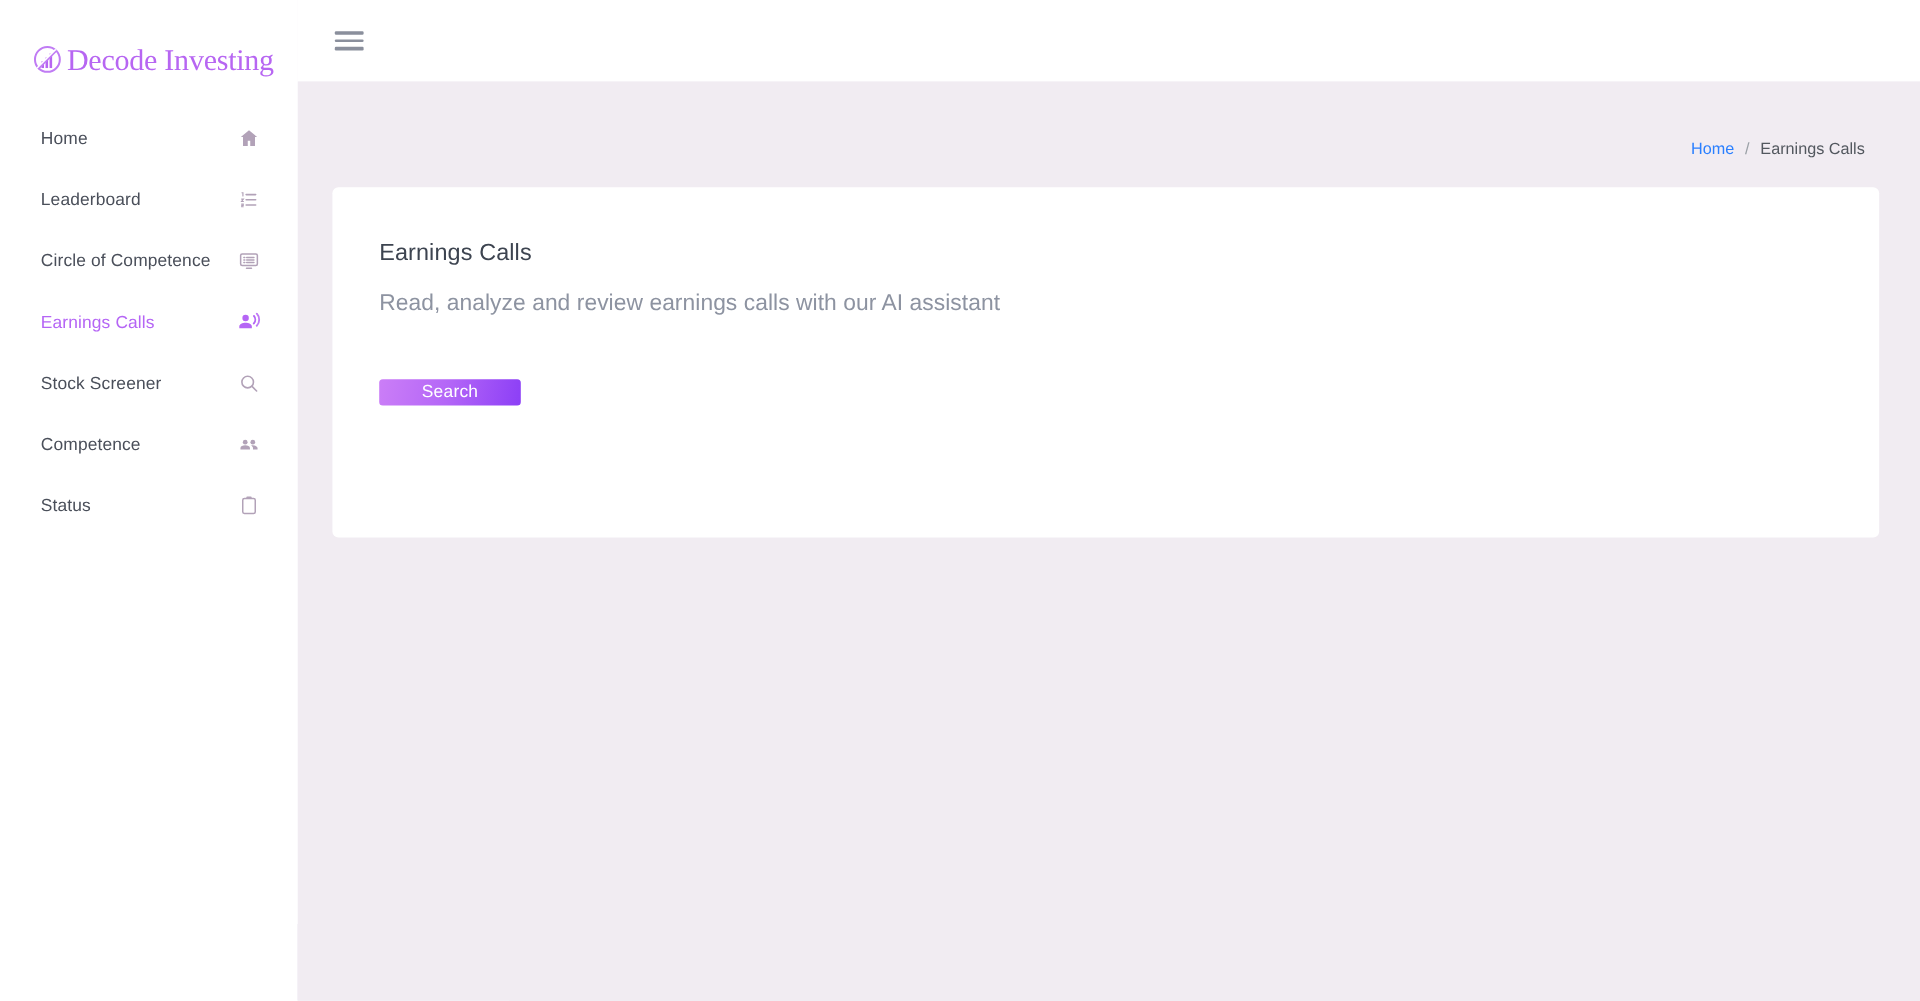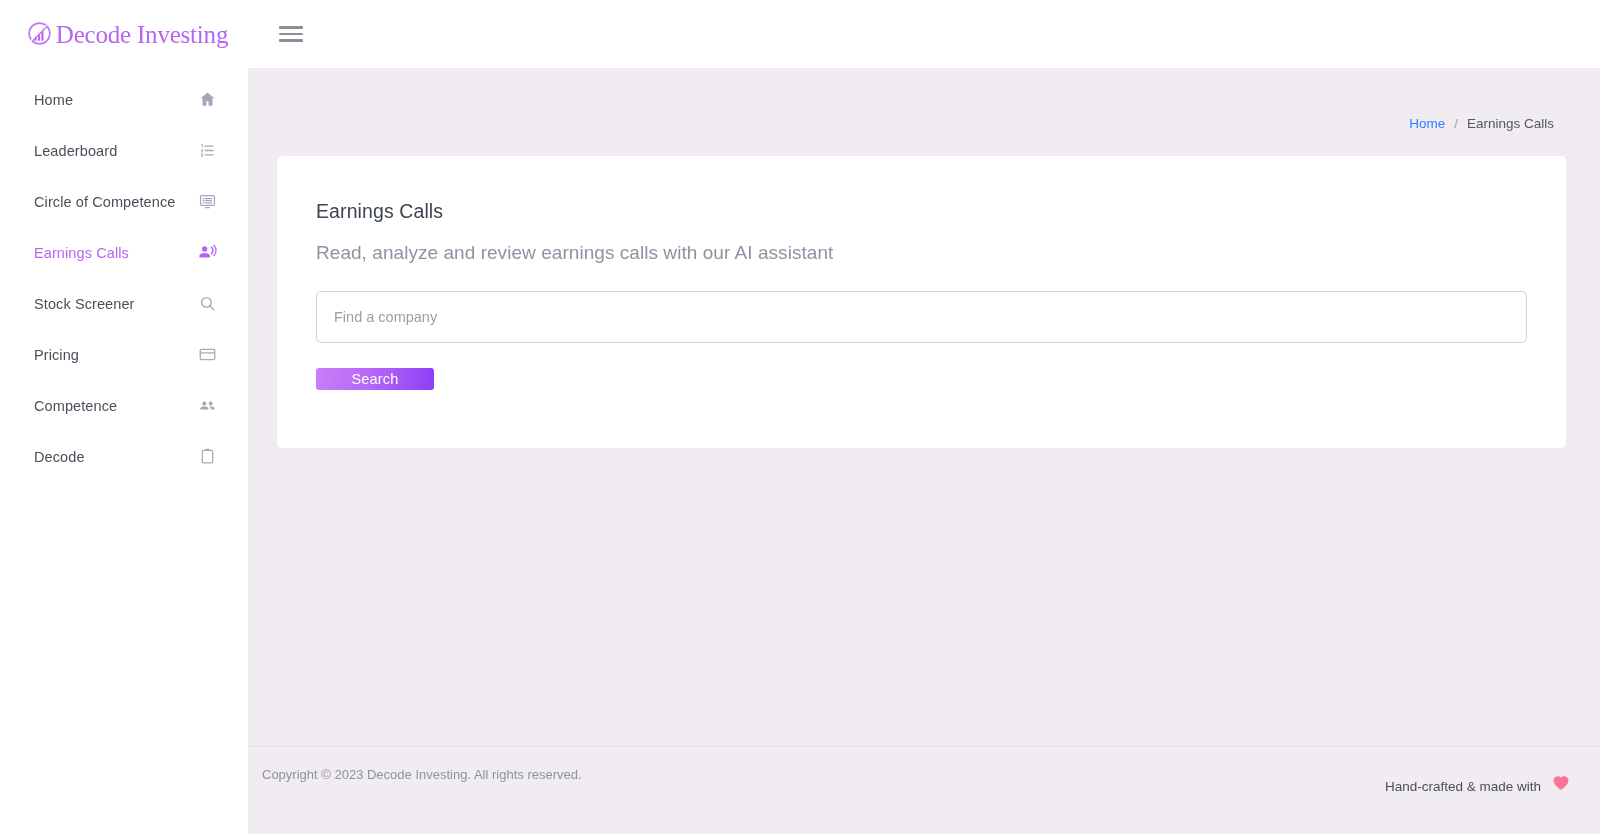--- a/index.html
+++ b/index.html
@@ -19,21 +19,21 @@
     height: 834px;
     display: flex;
   }
 
   
   .sidebar {
     width: 248px;
     min-width: 248px;
     height: 770px;
     background: #ffffff;
-    padding-top: 0;
+    padding-top: 16px;
     position: relative;
     z-index: 5;
   }
 
   .brand {
     height: 68px;
     display: flex;
     align-items: center;
     justify-content: center;
     padding-left: 6px;
@@ -306,45 +306,36 @@
       <a class="nav-item" href="#">
         <span class="nav-label">Stock Screener</span>
         <span class="nav-icon">
           <svg viewBox="0 0 24 24" width="19" height="19" fill="none" stroke="currentColor" stroke-width="1.7" stroke-linecap="round">
             <circle cx="10.6" cy="10.6" r="6.1"></circle>
             <path d="M15.2 15.2 20 20"></path>
           </svg>
         </span>
       </a>
 
-      <a class="nav-item" href="#">
-        <span class="nav-label">Pricing</span>
-        <span class="nav-icon">
-          <svg viewBox="0 0 24 24" width="19" height="19" fill="none" stroke="currentColor" stroke-width="1.6">
-            <rect x="2.8" y="5.6" width="18.4" height="12.8" rx="1.8"></rect>
-            <path d="M2.8 10.0h18.4"></path>
-          </svg>
-        </span>
-      </a>
 
 
       <a class="nav-item" href="#">
         <span class="nav-label">Competence</span>
         <span class="nav-icon">
           <svg viewBox="0 0 24 24" width="19" height="19" fill="currentColor">
             <circle cx="8.0" cy="9.4" r="2.5"></circle>
             <circle cx="16.0" cy="9.4" r="2.5"></circle>
             <path d="M8.0 12.8c-2.6 0-5.0 1.2-5.0 2.8v1.6h10v-1.6c0-1.6-2.4-2.8-5-2.8z"></path>
             <path d="M16.0 12.8c-.6 0-1.2.1-1.8.2 1.2.7 2.0 1.6 2.0 2.6v1.6h4.8v-1.6c0-1.6-2.4-2.8-5-2.8z"></path>
           </svg>
         </span>
       </a>
 
       <a class="nav-item" href="#">
-        <span class="nav-label">Decode</span>
+        <span class="nav-label">Status</span>
         <span class="nav-icon">
           <svg viewBox="0 0 24 24" width="19" height="19" fill="none" stroke="currentColor" stroke-width="1.6">
             <rect x="5.4" y="4.4" width="13.2" height="15.6" rx="1.8"></rect>
             <path d="M9.2 4.4V3.2a.9.9 0 0 1 .9-.9h3.8a.9.9 0 0 1 .9.9v1.2z" fill="currentColor" stroke="none"></path>
           </svg>
         </span>
       </a>
 
 
     </nav>
@@ -365,33 +356,21 @@
       <div class="breadcrumb">
         <a href="#">Home</a>
         <span class="sep">/</span>
         <span class="current">Earnings Calls</span>
       </div>
 
       <section class="card">
         <h1 class="card-title">Earnings Calls</h1>
         <p class="card-sub">Read, analyze and review earnings calls with our AI assistant</p>
 
-        <input class="search-input" type="text" placeholder="Find a company" style="">
 
         <button class="search-btn">Search</button>
       </section>
 
     </main>
 
-    <footer class="footer">
-      <div class="copyright">Copyright © 2023 Decode Investing. All rights reserved.</div>
-      <div class="made-with">
-        <span>Hand-crafted &amp; made with</span>
-        <span class="heart">
-          <svg viewBox="0 0 24 24" width="22" height="22" fill="currentColor">
-            <path d="M12 20.6s-8.2-5.0-8.2-10.2A4.7 4.7 0 0 1 12 7.4a4.7 4.7 0 0 1 8.2 3.0c0 5.2-8.2 10.2-8.2 10.2z"></path>
-          </svg>
-        </span>
-      </div>
-    </footer>
 
   </div>
 </div>
 
 </body></html>

